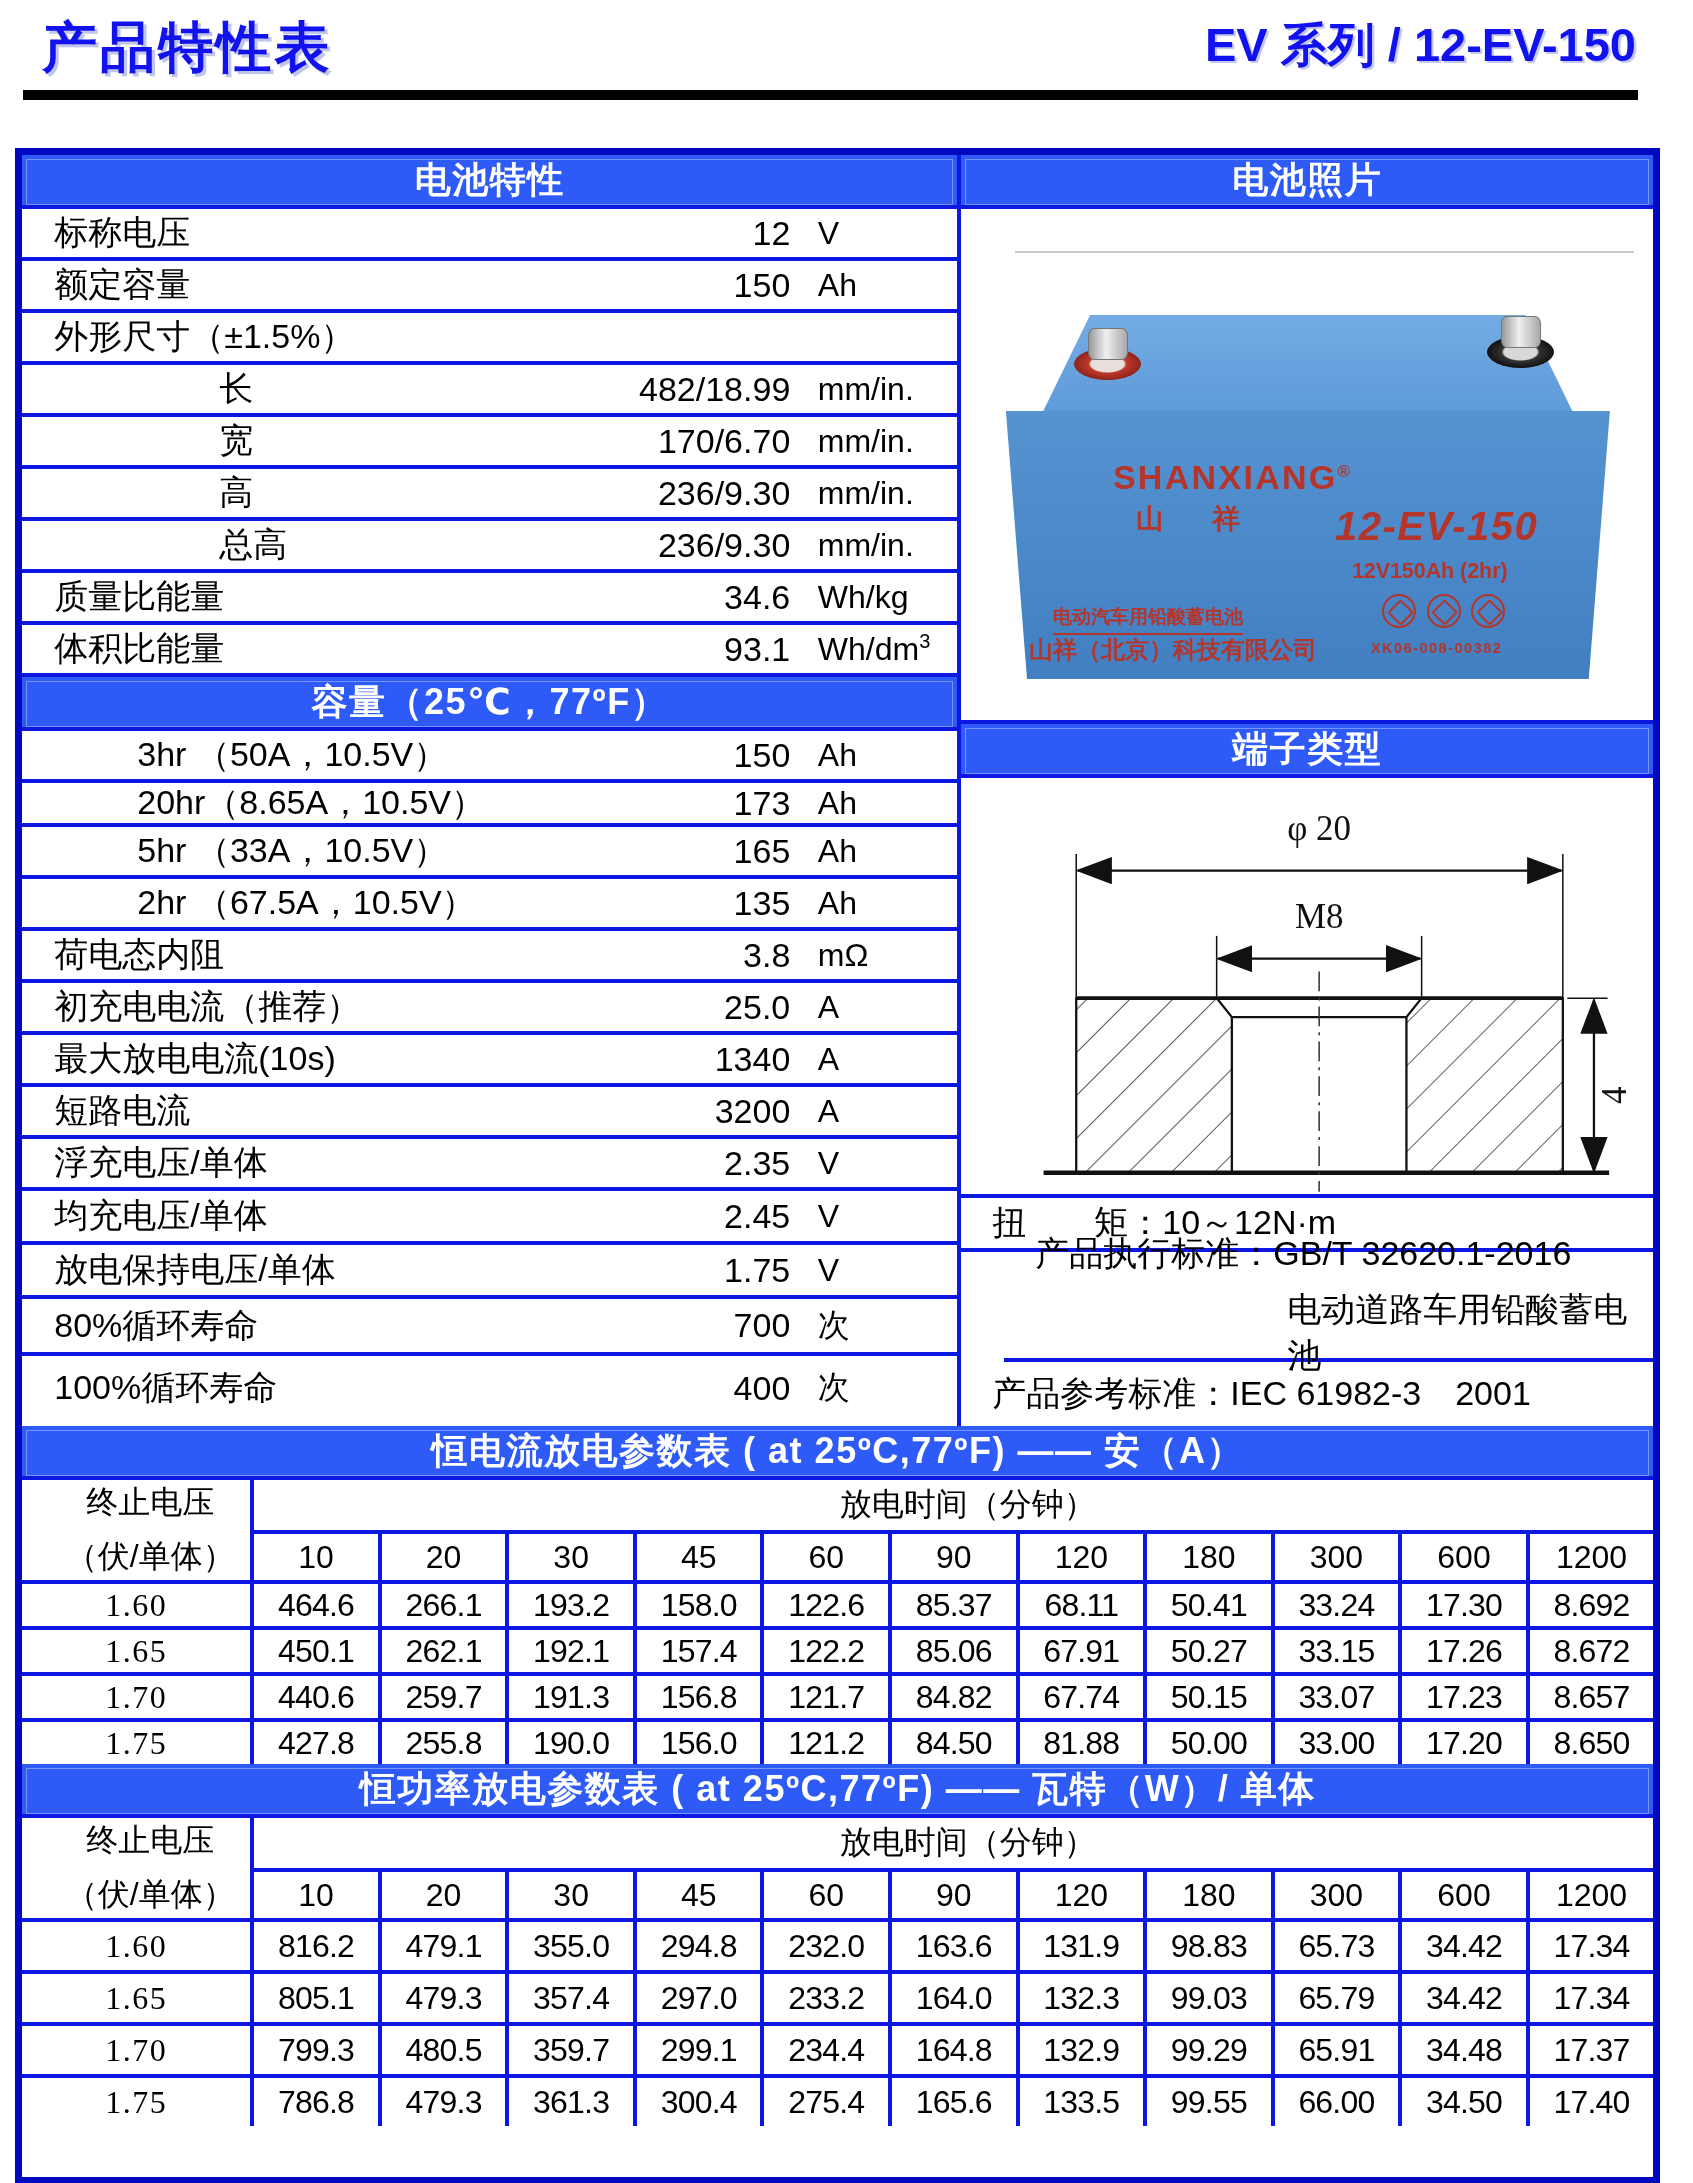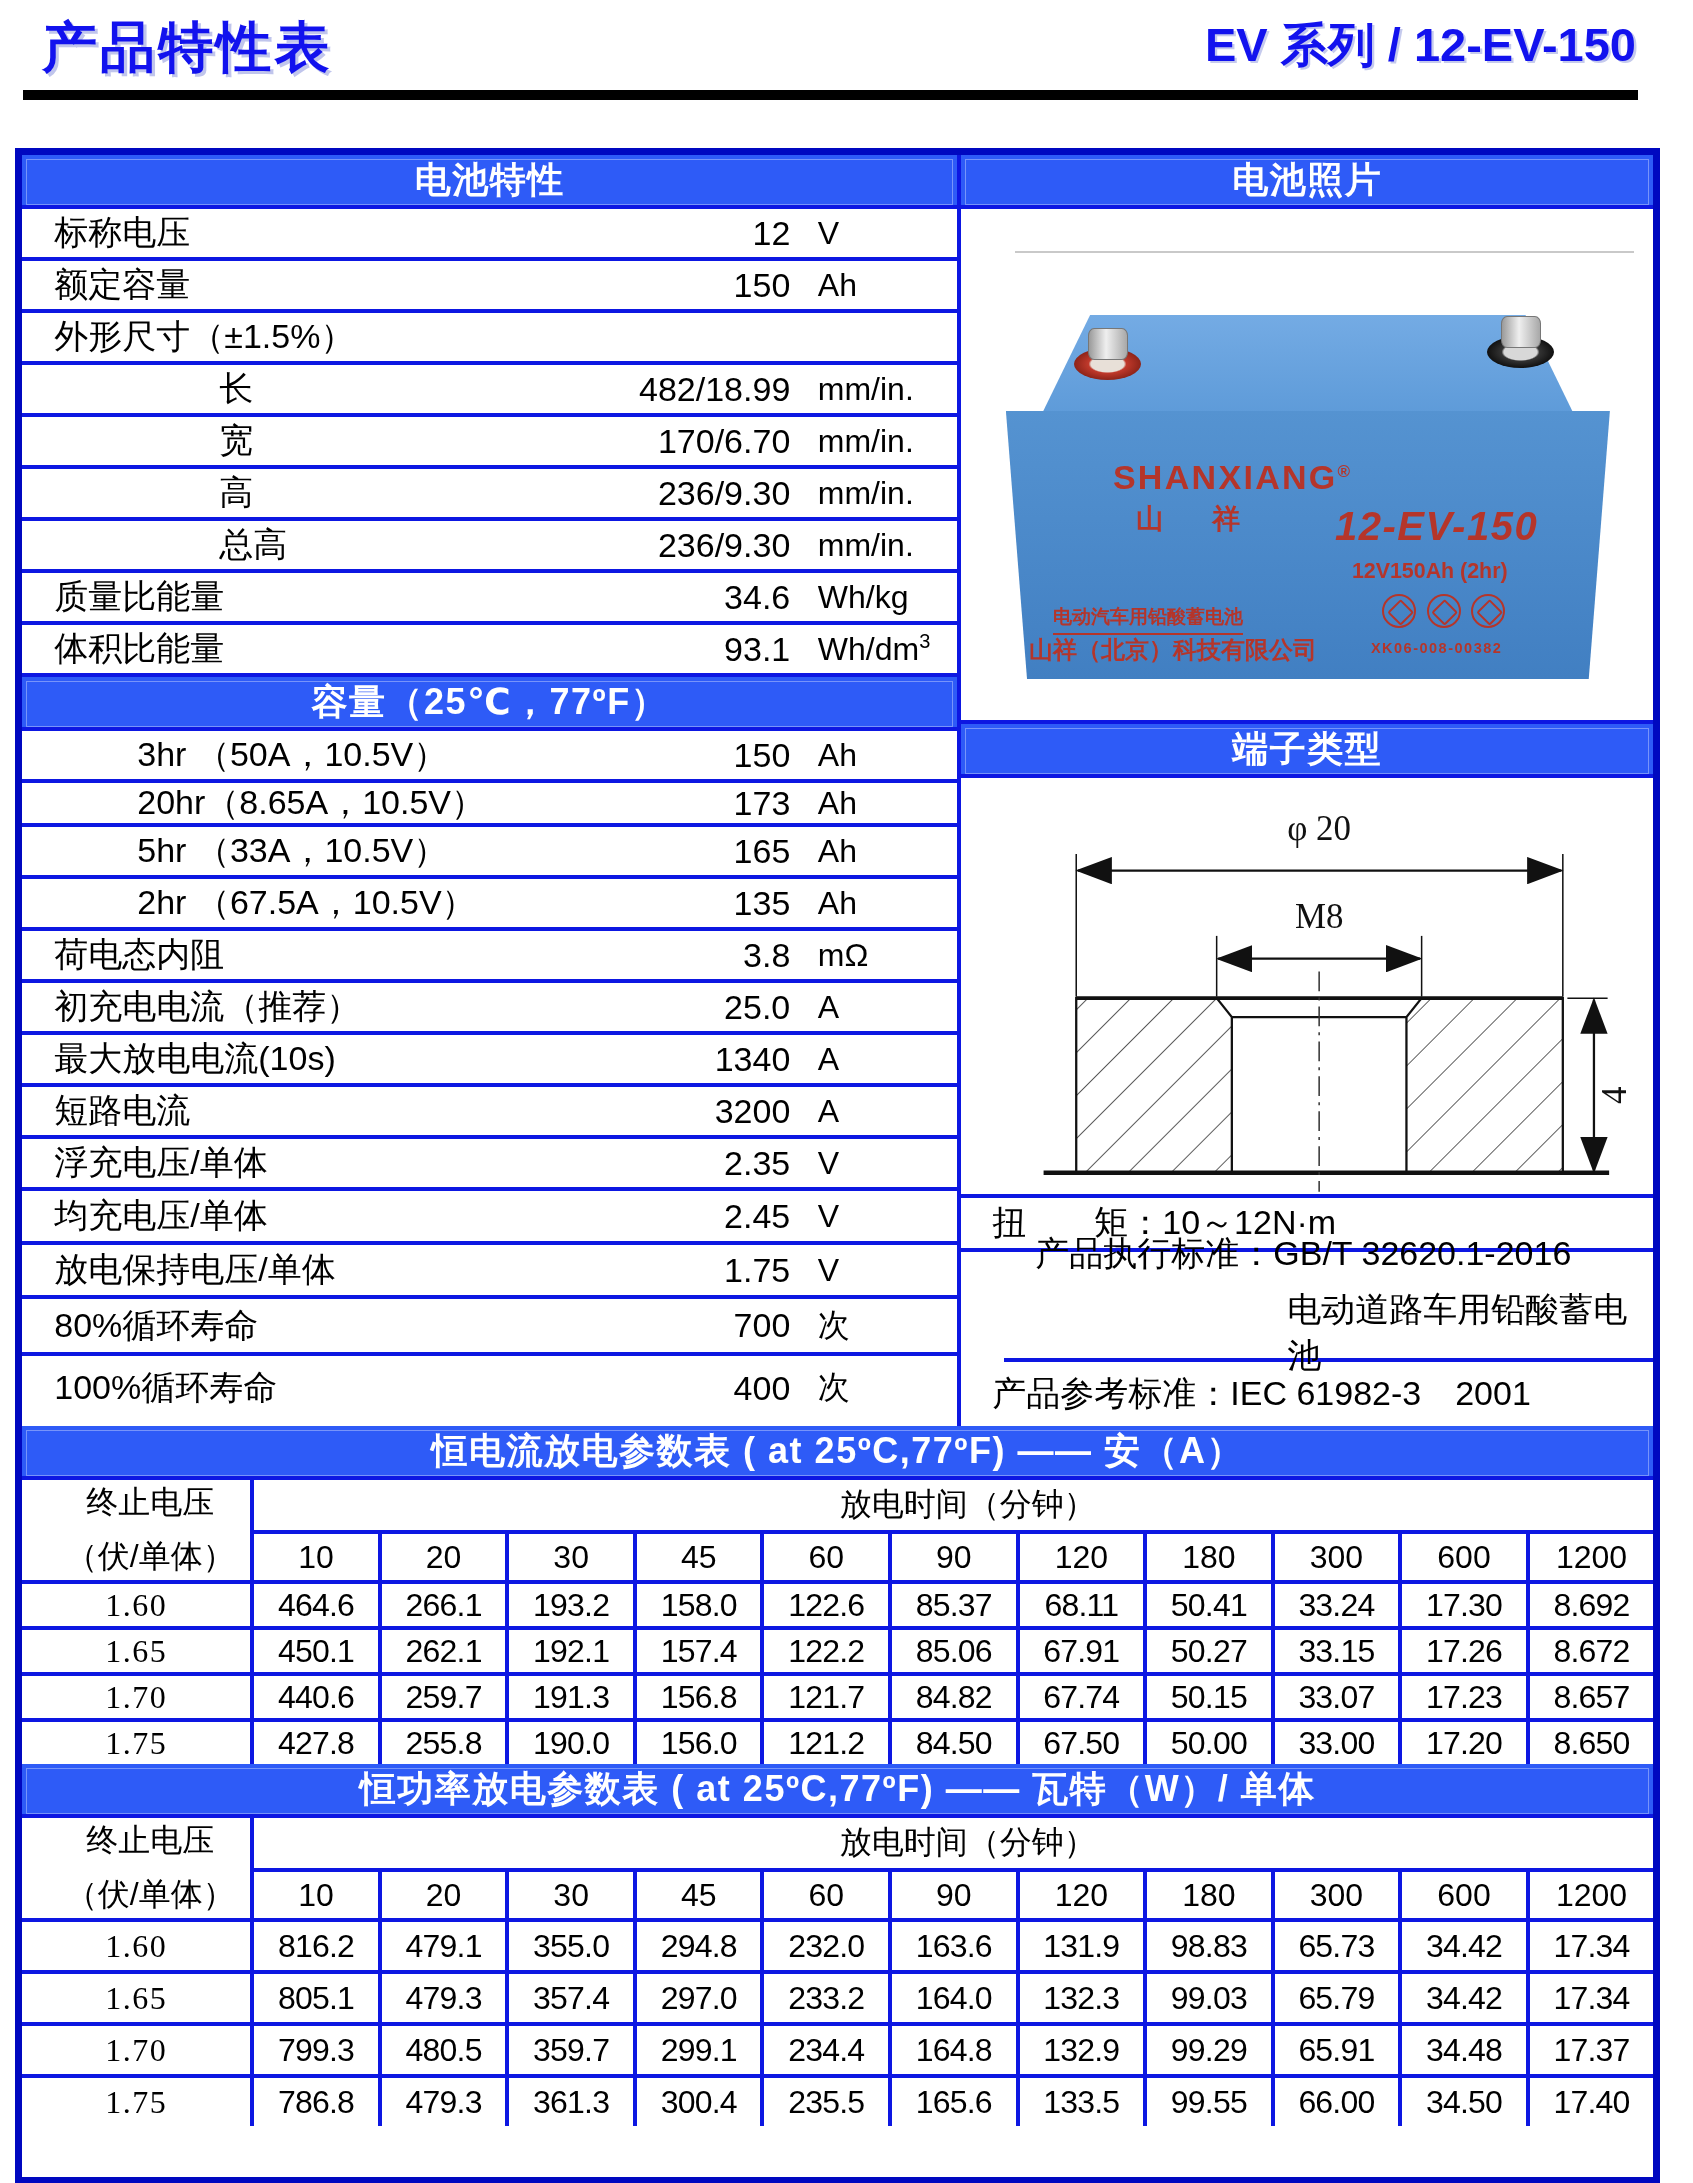--- a/index.html
+++ b/index.html
@@ -359,21 +359,21 @@
       <div class="cell ncell">17.23</div>
       <div class="cell ncell">8.657</div>
 
       <div class="cell c1 vcell">1.75</div>
       <div class="cell ncell">427.8</div>
       <div class="cell ncell">255.8</div>
       <div class="cell ncell">190.0</div>
       <div class="cell ncell">156.0</div>
       <div class="cell ncell">121.2</div>
       <div class="cell ncell">84.50</div>
-      <div class="cell ncell">67.50</div>
+      <div class="cell ncell">81.88</div>
       <div class="cell ncell">50.00</div>
       <div class="cell ncell">33.00</div>
       <div class="cell ncell">17.20</div>
       <div class="cell ncell">8.650</div>
     </div>
 
     <div class="band" style="height:54px">恒功率放电参数表 ( at 25ºC,77ºF) —— 瓦特（W）/ 单体</div>
     <div class="dgrid" style="grid-template-rows:50px 50px repeat(4,52px)">
       <div class="cell c1 r1 vhead">
         <div>终止电压</div>
@@ -429,21 +429,21 @@
       <div class="cell ncell">99.29</div>
       <div class="cell ncell">65.91</div>
       <div class="cell ncell">34.48</div>
       <div class="cell ncell">17.37</div>
 
       <div class="cell c1 vcell">1.75</div>
       <div class="cell ncell">786.8</div>
       <div class="cell ncell">479.3</div>
       <div class="cell ncell">361.3</div>
       <div class="cell ncell">300.4</div>
-      <div class="cell ncell">235.5</div>
+      <div class="cell ncell">275.4</div>
       <div class="cell ncell">165.6</div>
       <div class="cell ncell">133.5</div>
       <div class="cell ncell">99.55</div>
       <div class="cell ncell">66.00</div>
       <div class="cell ncell">34.50</div>
       <div class="cell ncell">17.40</div>
     </div>
 
   </div>
 </div>

